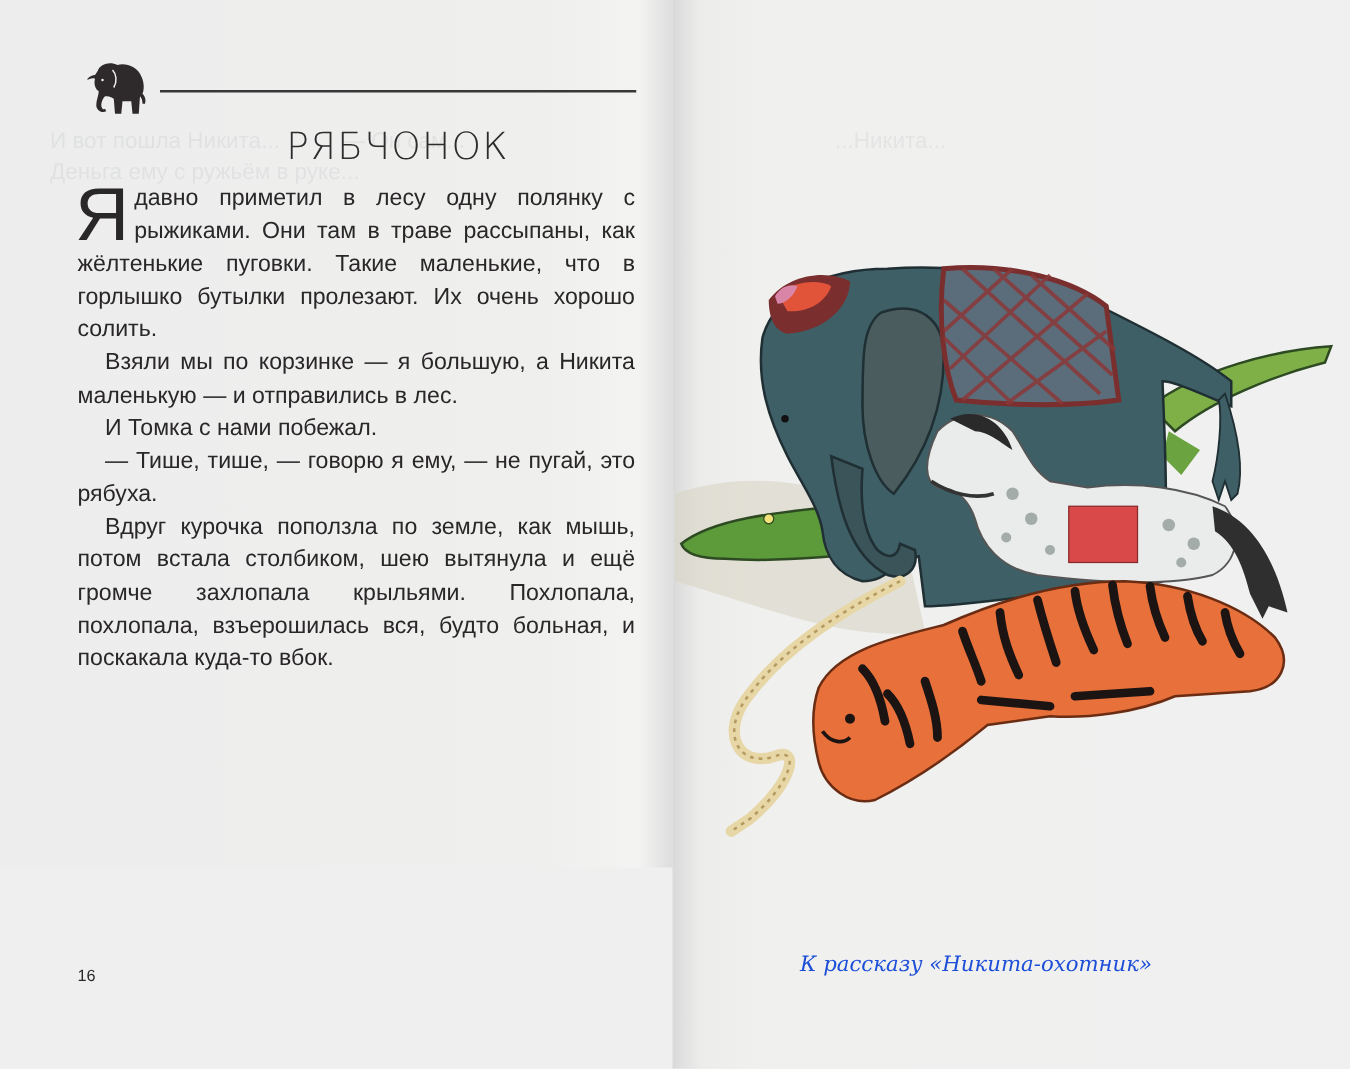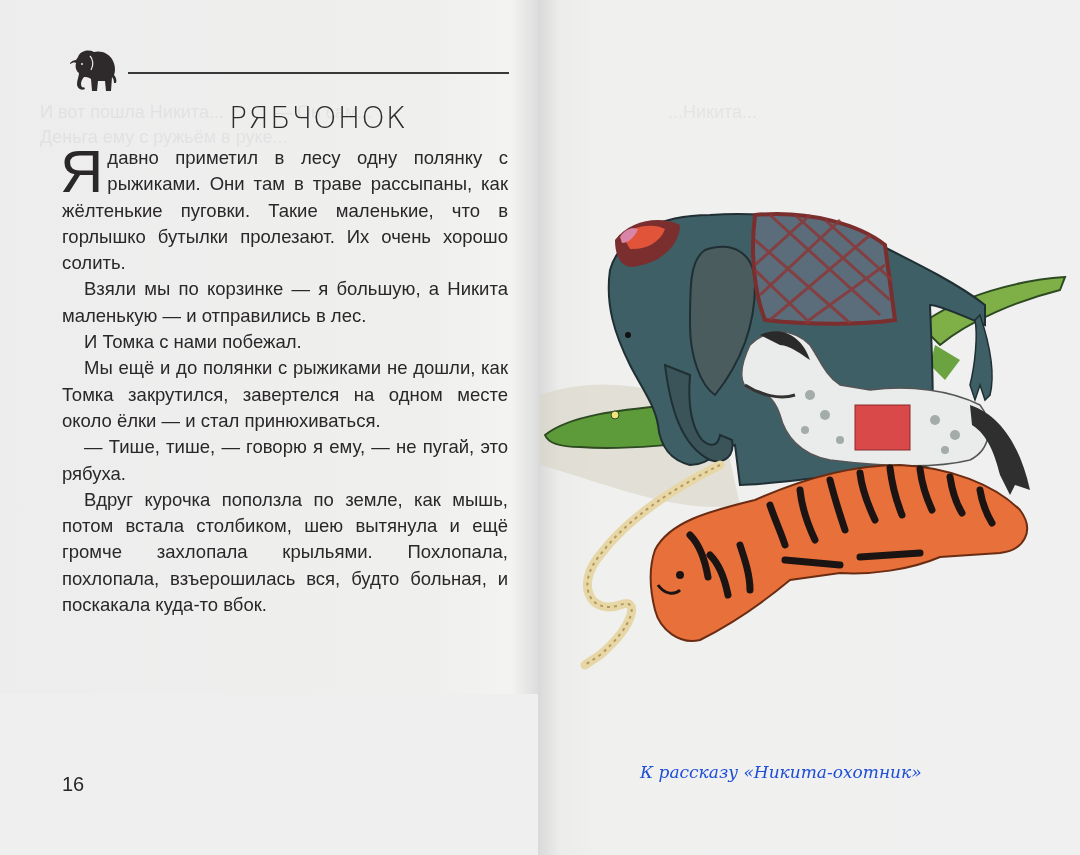--- a/index.html
+++ b/index.html
@@ -43,21 +43,21 @@
   }
   .body-text p { margin: 0; text-indent: 22px; }
   .body-text p.first { text-indent: 0; }
   .drop-cap {
     float: left; font-size: 60px; line-height: 48px;
     margin: 3px 4px 0 -2px; color: #2a2728;
     font-family: "Liberation Sans", sans-serif;
   }
   .page-number {
     position: absolute; left: 62px; top: 773px;
-    font-size: 20px; color: #2a2728;
+    font-size: 13px; color: #2a2728;
   }
   
   .illustration {
     position: absolute; left: 540px; top: 185px; width: 530px; height: 490px;
   }
   .caption {
     position: absolute; left: 640px; top: 762px; width: 340px;
     text-align: left; font-family: "DejaVu Serif", serif; font-style: italic;
     font-size: 17px; color: #1d4ed8;
   }
@@ -79,21 +79,20 @@
     <div class="header-rule"></div>
 
     <h1 class="story-title" style="margin:0;">РЯБЧОНОК</h1>
 
     <div class="body-text">
       <p class="first">
         <span class="drop-cap">Я</span><span>давно приметил в лесу одну полянку с рыжиками. Они там в траве рассыпаны, как жёлтенькие пуговки. Такие маленькие, что в горлышко бутылки пролезают. Их очень хорошо солить.</span>
       </p>
       <p>Взяли мы по корзинке — я большую, а Никита маленькую — и отправились в лес.</p>
       <p>И Томка с нами побежал.</p>
-      <p>Мы ещё и до полянки с рыжиками не дошли, как Томка закрутился, завертелся на одном месте около ёлки — и стал принюхиваться.</p>
       <p>— Тише, тише, — говорю я ему, — не пугай, это рябуха.</p>
       <p>Вдруг курочка поползла по земле, как мышь, потом встала столбиком, шею вытянула и ещё громче захлопала крыльями. Похлопала, похлопала, взъерошилась вся, будто больная, и поскакала куда-то вбок.</p>
     </div>
 
     <div class="page-number">16</div>
   </div>
 
   <div class="page-right">
     <div class="ghost" style="left:40px;top:100px;">                  ...Никита...
 </div>

